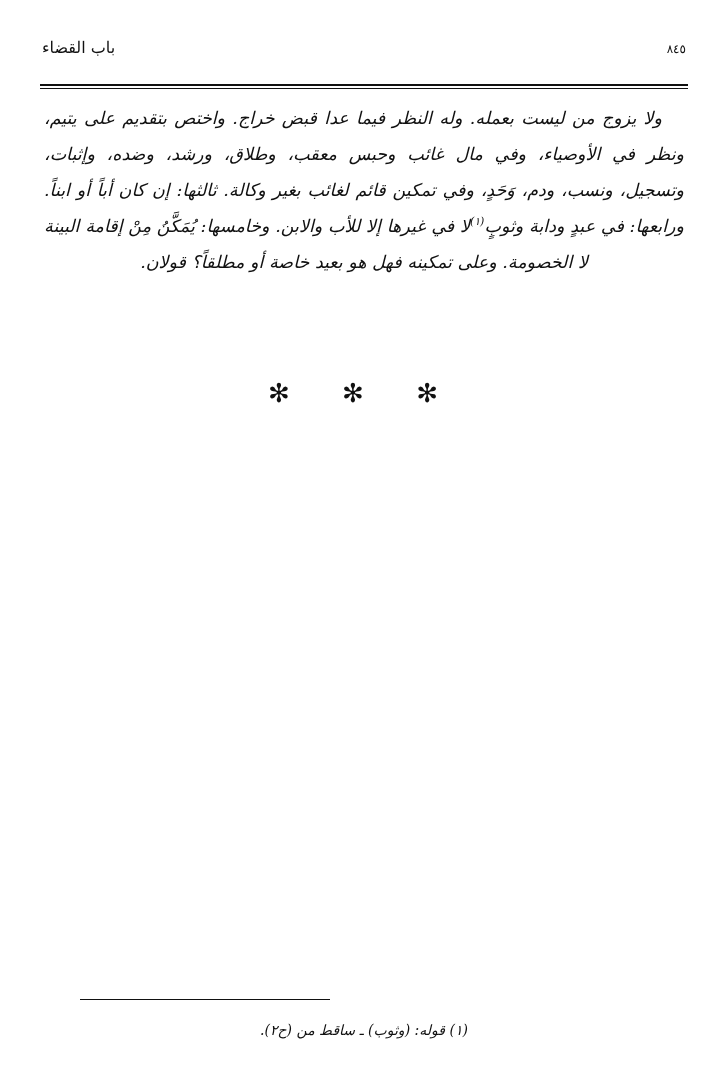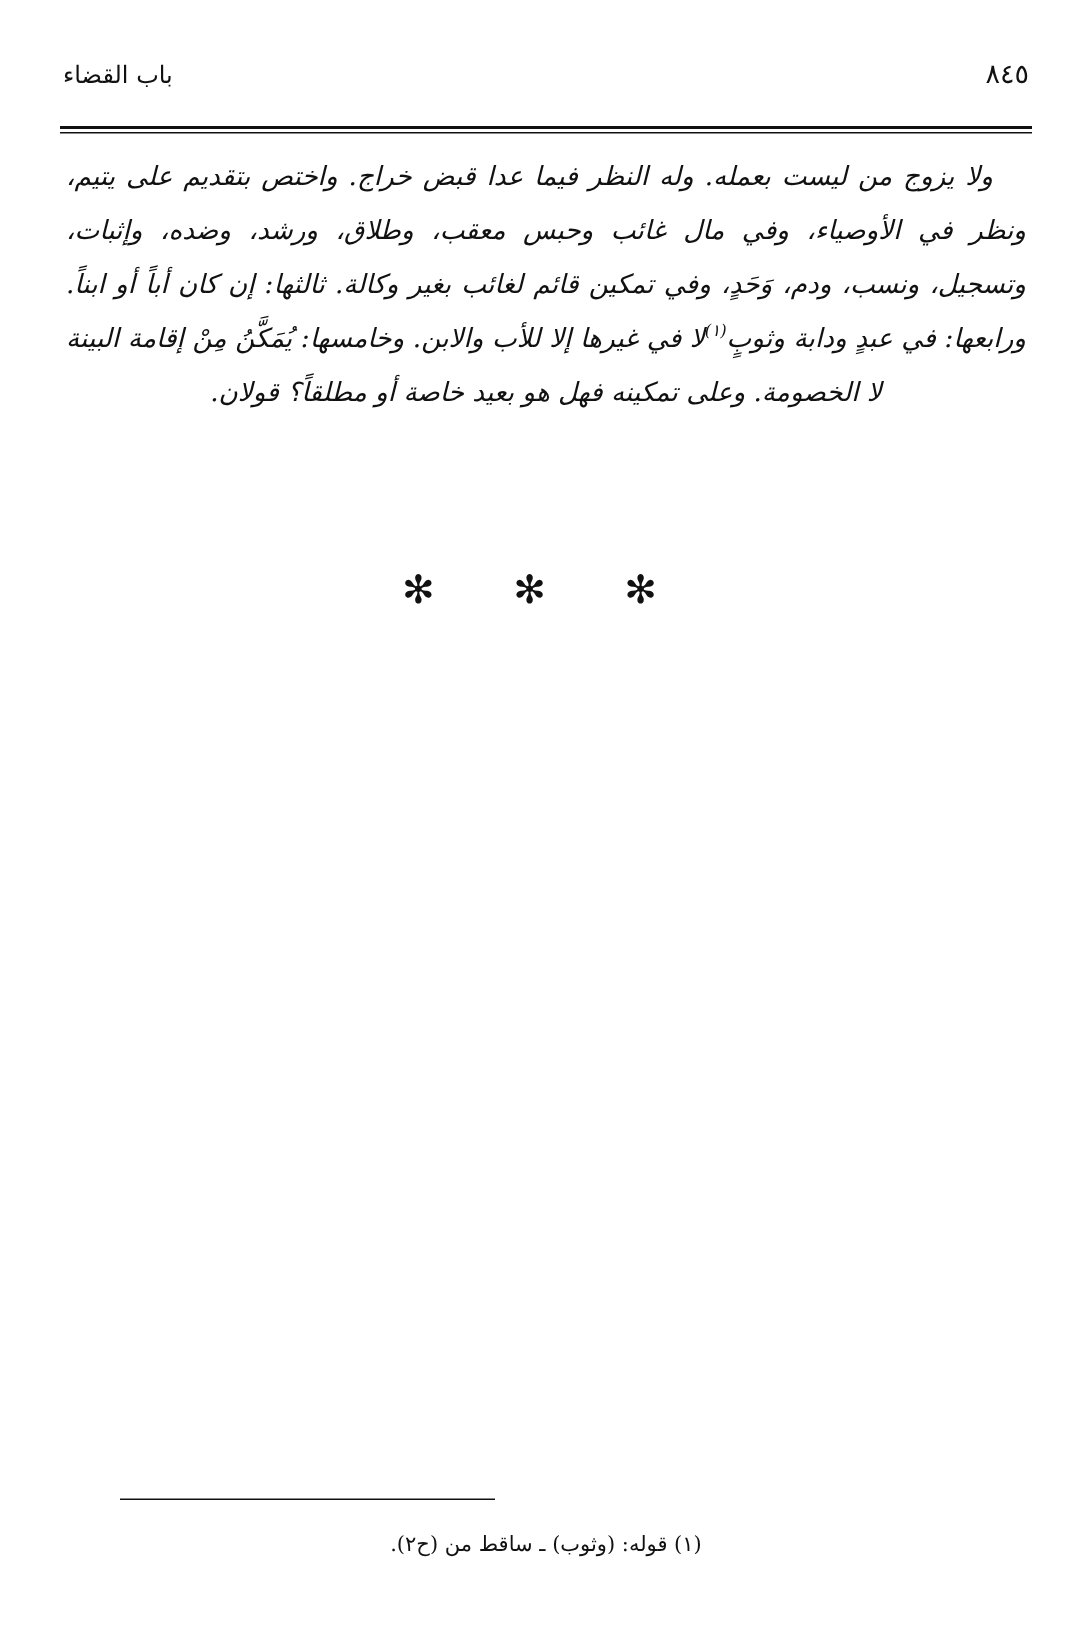--- a/index.html
+++ b/index.html
@@ -39,21 +39,21 @@
     justify-content: space-between;
     align-items: baseline;
     width: 100%;
   }
   .chapter-title {
     font-size: 16px;
     letter-spacing: 0.5px;
     white-space: nowrap;
   }
   .page-number {
-    font-size: 18px;
+    font-size: 12px;
     letter-spacing: 1px;
     white-space: nowrap;
     margin-left: 25px;
   }
 
   .header-rule {
     position: absolute;
     top: 84px;
     left: 40px;
     right: 40px;
@@ -111,20 +111,21 @@
   }
   .footnotes {
     position: absolute;
     bottom: 42px;
     left: 44px;
     right: 44px;
     direction: rtl;
     text-align: center;
     font-size: 14px;
     line-height: 24px;
+    font-style: italic;
   }
   .footnotes .fn-item {
     margin: 0;
   }
 </style>
 </head>
 <body>
 
 <div class="page">
 

